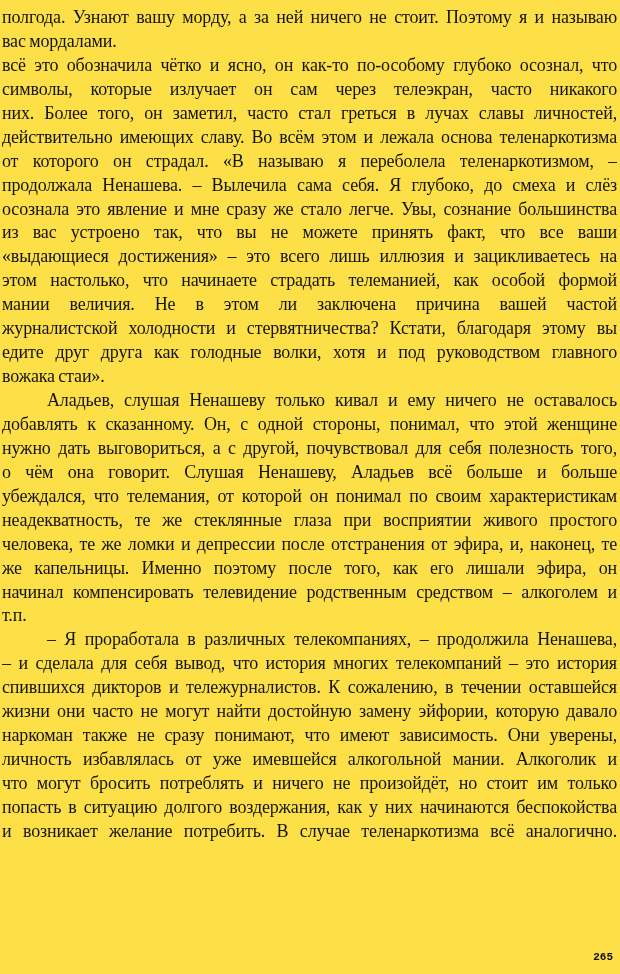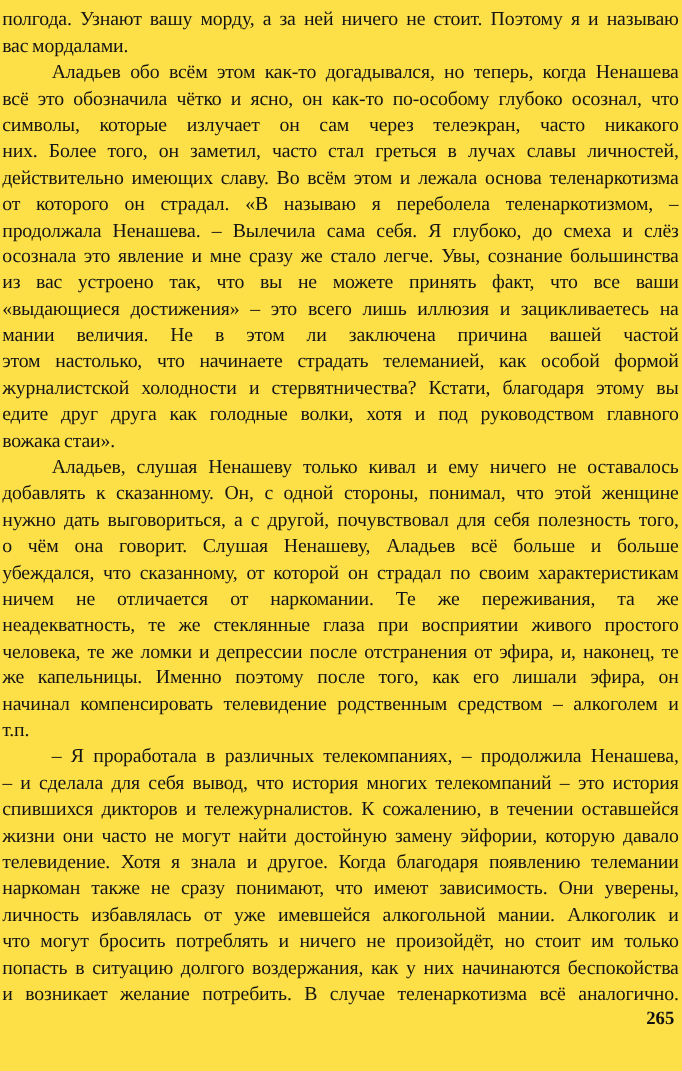--- a/index.html
+++ b/index.html
@@ -29,70 +29,67 @@
     word-spacing:-1px;
   }
   .line.end{
     text-align-last:left;
   }
   .line.ind{
     text-indent:45px;
   }
   .pagenum{
     position:absolute;
-    top:916px;
+    top:951px;
     right:7px;
-    font-family:Liberation Serif, serif;
-    font-size:17px;
+    font-family:Liberation Mono, monospace;
+    font-size:11px;
     font-weight:600;
     color:#111111;
   }
 </style>
 </head>
 <body>
 
 <div class="page">
   <div class="text-block">
 
     <div class="line">полгода. Узнают вашу морду, а за ней ничего не стоит. Поэтому я и называю</div>
     <div class="line end">вас мордалами.</div>
 
-    <div class="line ind">Аладьев обо всём этом как-то догадывался, но теперь, когда Ненашева</div>
     <div class="line">всё это обозначила чётко и ясно, он как-то по-особому глубоко осознал, что</div>
     <div class="line">символы, которые излучает он сам через телеэкран, часто никакого</div>
     <div class="line">них. Более того, он заметил, часто стал греться в лучах славы личностей,</div>
     <div class="line">действительно имеющих славу. Во всём этом и лежала основа теленаркотизма</div>
     <div class="line">от которого он страдал. «В называю я переболела теленаркотизмом, –</div>
     <div class="line">продолжала Ненашева. – Вылечила сама себя. Я глубоко, до смеха и слёз</div>
     <div class="line">осознала это явление и мне сразу же стало легче. Увы, сознание большинства</div>
     <div class="line">из вас устроено так, что вы не можете принять факт, что все ваши</div>
     <div class="line">«выдающиеся достижения» – это всего лишь иллюзия и зацикливаетесь на</div>
+    <div class="line">этом настолько, что начинаете страдать телеманией, как особой формой</div>
     <div class="line">мании величия. Не в этом ли заключена причина вашей частой</div>
-    <div class="line">этом настолько, что начинаете страдать телеманией, как особой формой</div>
     <div class="line">журналистской холодности и стервятничества? Кстати, благодаря этому вы</div>
     <div class="line">едите друг друга как голодные волки, хотя и под руководством главного</div>
     <div class="line end">вожака стаи».</div>
 
     <div class="line ind">Аладьев, слушая Ненашеву только кивал и ему ничего не оставалось</div>
     <div class="line">добавлять к сказанному. Он, с одной стороны, понимал, что этой женщине</div>
     <div class="line">нужно дать выговориться, а с другой, почувствовал для себя полезность того,</div>
     <div class="line">о чём она говорит. Слушая Ненашеву, Аладьев всё больше и больше</div>
-    <div class="line">убеждался, что сказанному, от которой он страдал по своим характеристикам</div>
-    <div class="line">ничем не отличается от наркомании. Те же переживания, та же</div>
+    <div class="line">убеждался, что телемания, от которой он понимал по своим характеристикам</div>
     <div class="line">неадекватность, те же стеклянные глаза при восприятии живого простого</div>
     <div class="line">человека, те же ломки и депрессии после отстранения от эфира, и, наконец, те</div>
     <div class="line">же капельницы. Именно поэтому после того, как его лишали эфира, он</div>
     <div class="line">начинал компенсировать телевидение родственным средством – алкоголем и</div>
     <div class="line end">т.п.</div>
 
     <div class="line ind">– Я проработала в различных телекомпаниях, – продолжила Ненашева,</div>
     <div class="line">– и сделала для себя вывод, что история многих телекомпаний – это история</div>
     <div class="line">спившихся дикторов и тележурналистов. К сожалению, в течении оставшейся</div>
     <div class="line">жизни они часто не могут найти достойную замену эйфории, которую давало</div>
-    <div class="line">телевидение. Хотя я знала и другое. Когда благодаря появлению телемании</div>
     <div class="line">наркоман также не сразу понимают, что имеют зависимость. Они уверены,</div>
     <div class="line">личность избавлялась от уже имевшейся алкогольной мании. Алкоголик и</div>
     <div class="line">что могут бросить потреблять и ничего не произойдёт, но стоит им только</div>
     <div class="line">попасть в ситуацию долгого воздержания, как у них начинаются беспокойства</div>
     <div class="line">и возникает желание потребить. В случае теленаркотизма всё аналогично.</div>
   </div>
   <div class="pagenum">265</div>
 </div>
 
 </body></html>

